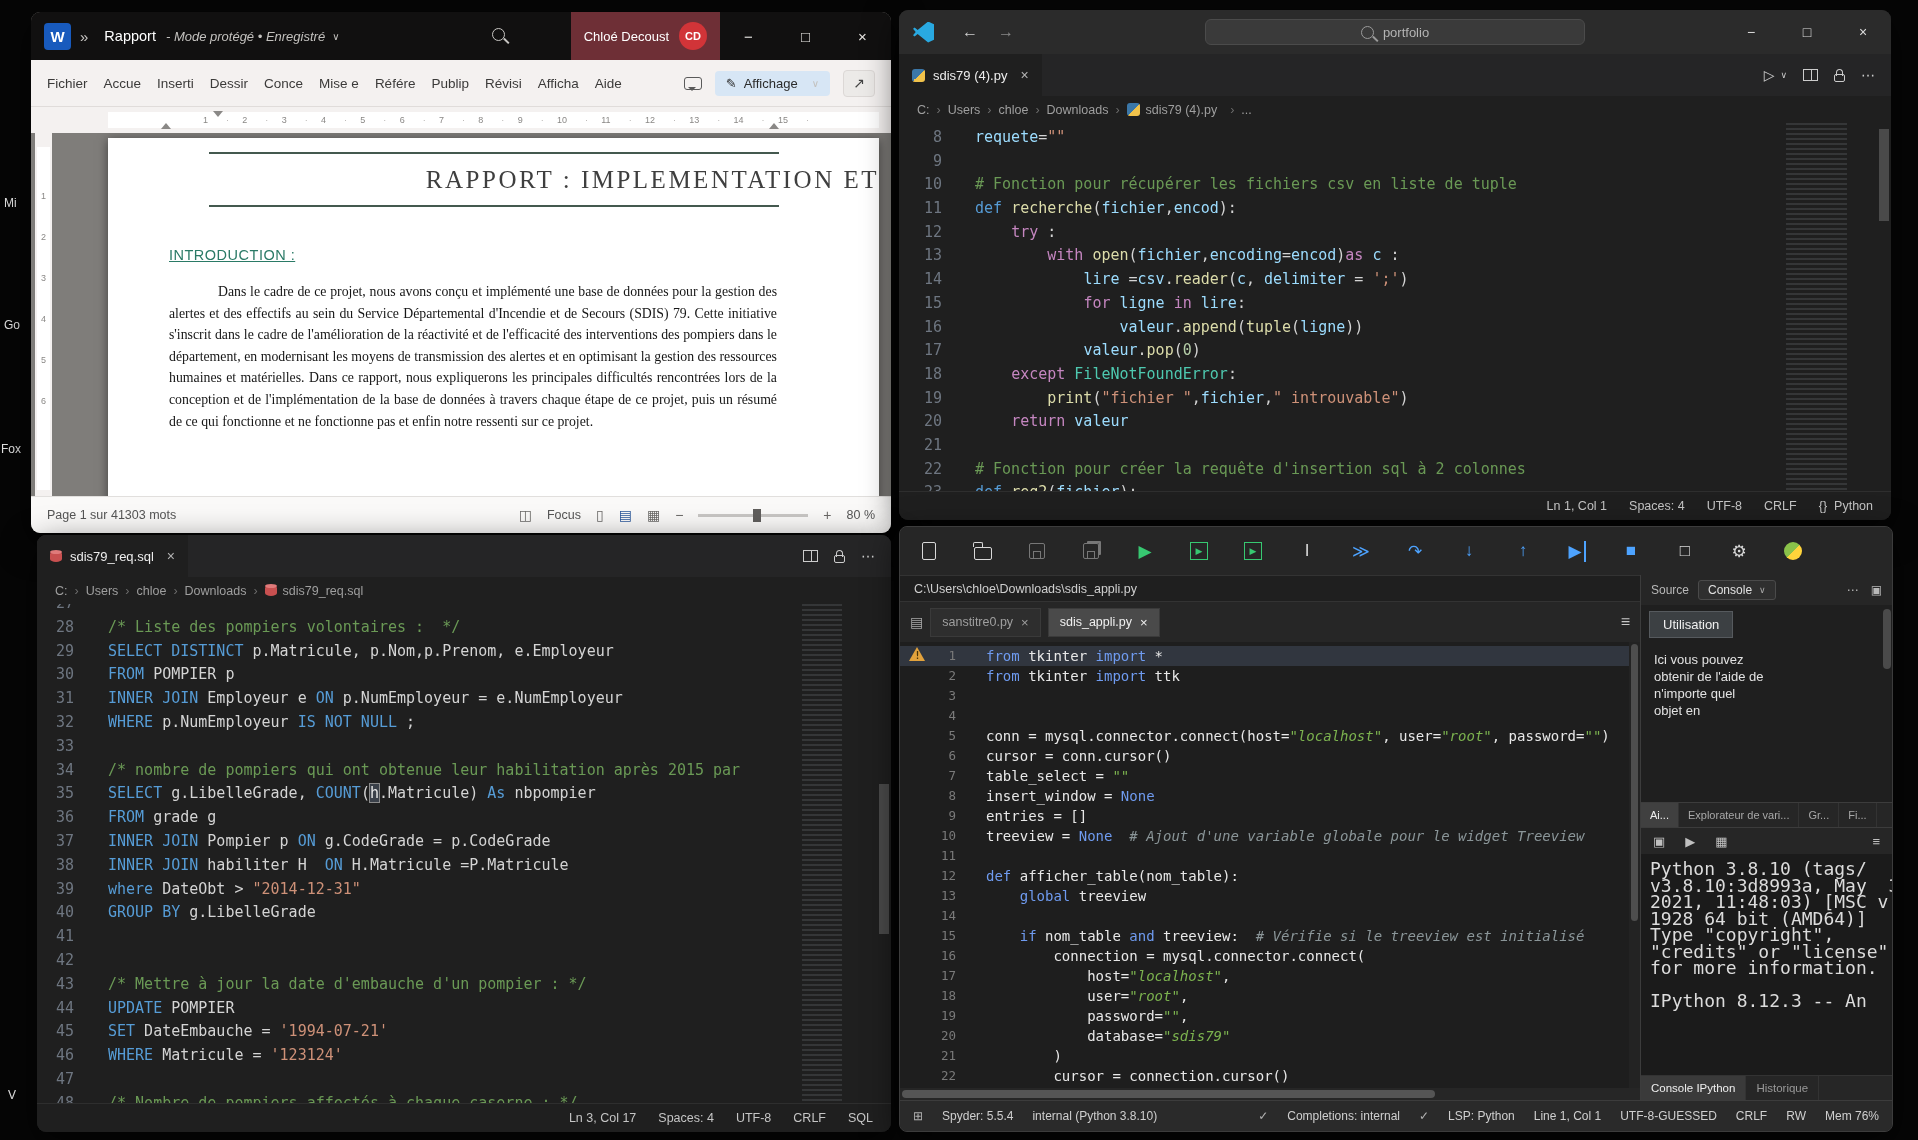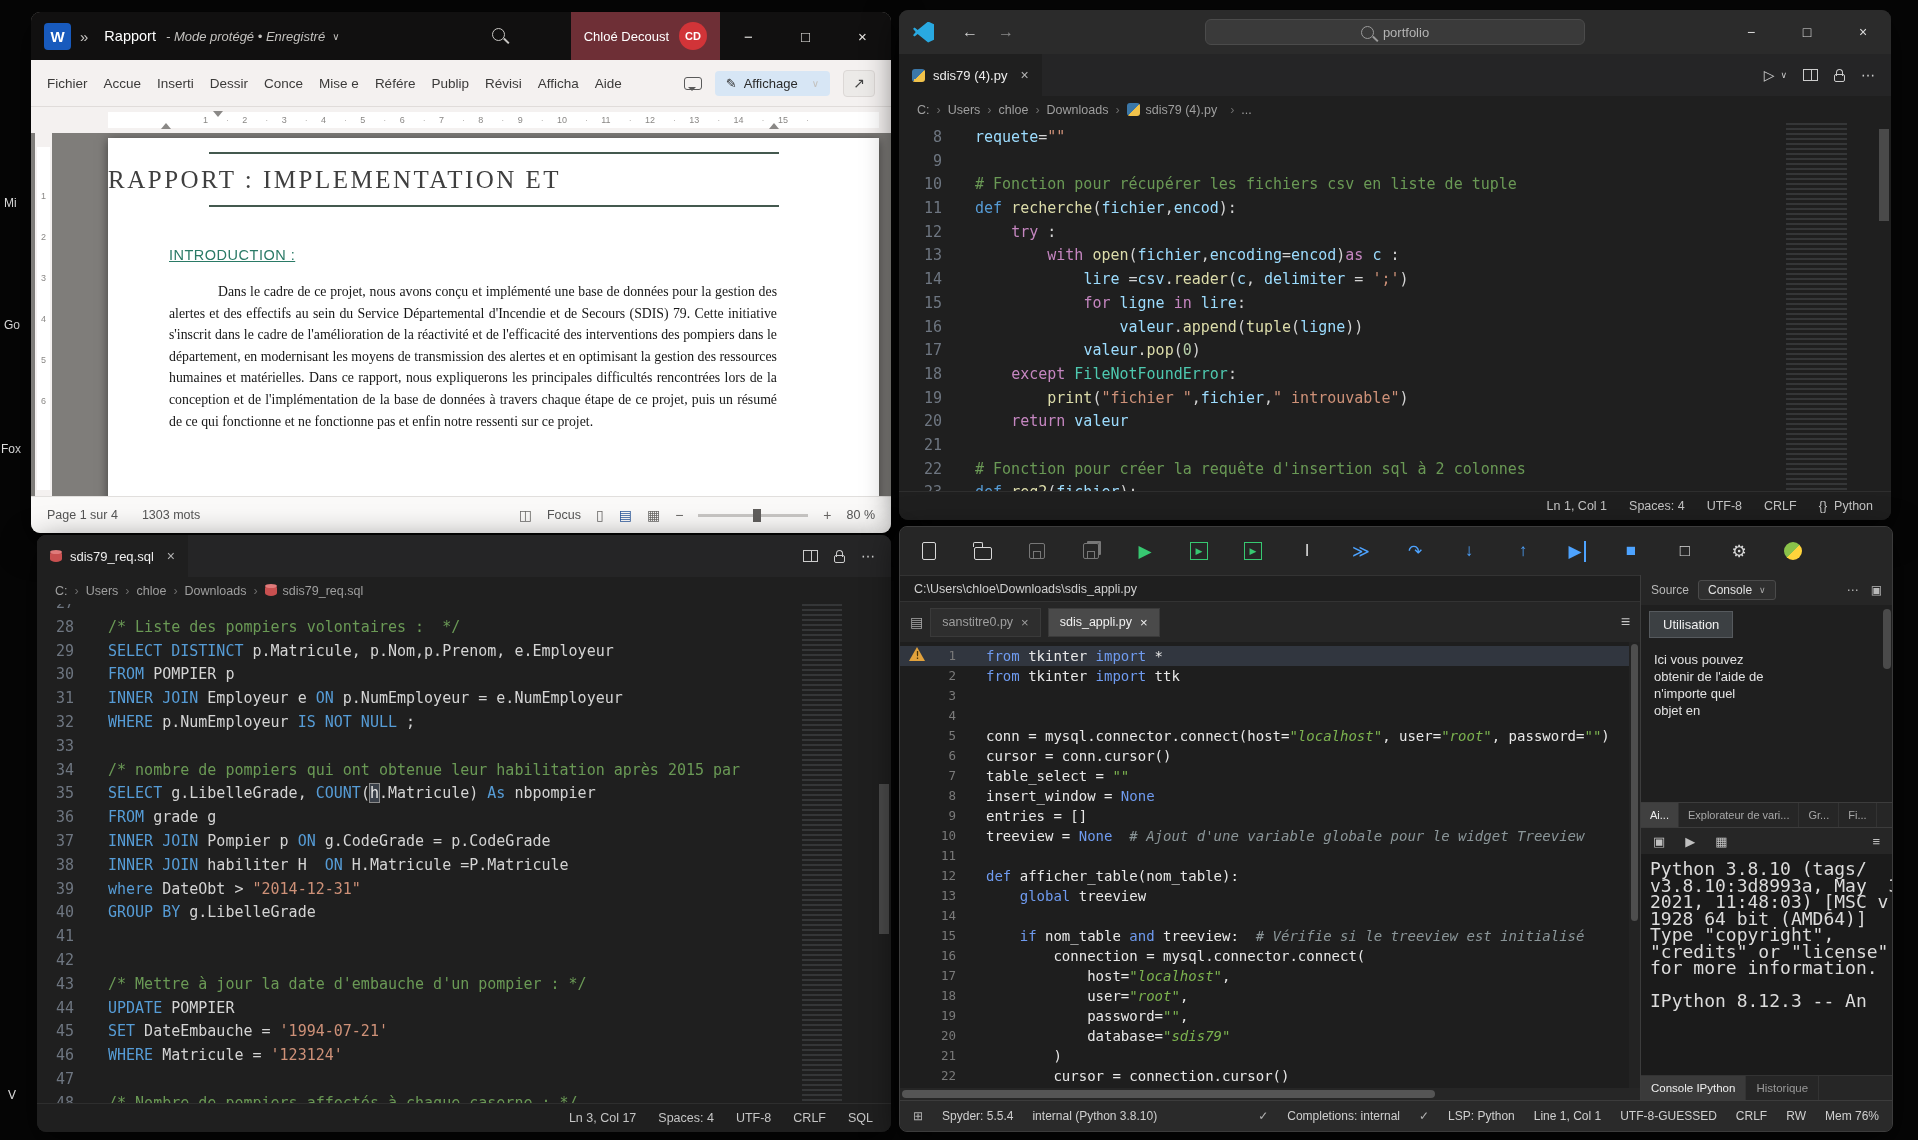--- a/index.html
+++ b/index.html
@@ -41,24 +41,24 @@
 .rnum::after{content:"·";margin-left:18px;color:#b5b2af;}
 .mk{position:absolute;width:0;height:0;}
 .mk-fl{left:182px;top:4px;border:5px solid transparent;border-top:6px solid #8a8886;}
 .mk-h{left:130px;top:11px;border:5px solid transparent;border-bottom:6px solid #8a8886;}
 .mk-r{left:738px;top:11px;border:5px solid transparent;border-bottom:6px solid #8a8886;}
 .w-docarea{flex:1;position:relative;overflow:hidden;background:#7f7d7a;}
 .w-vruler{position:absolute;left:4px;top:0;bottom:0;width:17px;background:#f4f1f0;}
 .w-vband{position:absolute;left:2px;top:14px;bottom:6px;width:13px;background:#fff;display:flex;flex-direction:column;align-items:center;gap:31px;padding-top:44px;font-size:9px;color:#8a8886;}
 .w-page{position:absolute;left:77px;top:5px;width:771px;height:400px;background:#fff;box-shadow:0 2px 10px rgba(0,0,0,.5);padding-top:14px;overflow:hidden;}
 .w-rule{width:570px;margin:0 auto;border-top:2px solid #44594f;}
-.w-page-title{font-family:"Liberation Serif",serif;font-size:25px;letter-spacing:2.5px;color:#3f3f3f;text-align:left;line-height:35px;margin:8px 0;}
+.w-page-title{font-family:"Liberation Serif",serif;font-size:25px;letter-spacing:2.5px;color:#3f3f3f;text-align:right;line-height:35px;margin:8px 0;}
 .w-heading{font-size:14.5px;color:#2a7a66;text-decoration:underline;letter-spacing:.5px;margin:40px 0 18px 61px;}
 .w-body{margin:0 102px 0 61px;font-family:"Liberation Serif",serif;font-size:13.8px;line-height:21.6px;text-align:justify;color:#161616;text-indent:49px;}
-.w-status{height:37px;background:#faf9f8;border-top:1px solid #e1dfdd;display:flex;align-items:center;font-size:12.5px;color:#555;padding:0 16px;gap:24px;flex:0 0 auto;}
+.w-status{height:37px;background:#faf9f8;border-top:1px solid #e1dfdd;display:flex;align-items:center;font-size:12.5px;color:#555;padding:0 16px;flex:0 0 auto;}
 .w-status-right{margin-left:auto;display:flex;align-items:center;gap:15px;}
 .vicon{font-size:14px;color:#6a6866;}
 .vicon.active{color:#2b579a;}
 .zoom-track{width:110px;height:3px;background:#c8c6c4;position:relative;}
 .zoom-thumb{position:absolute;left:50%;top:-5px;width:8px;height:13px;background:#605e5c;}
 
 
 .vsc{background:#1f1f1f;border-radius:9px;overflow:hidden;display:flex;flex-direction:column;color:#ccc;}
 .vs-py{left:899px;top:10px;width:992px;height:510px;}
 .vs-sql{left:37px;top:535px;width:854px;height:597px;}

